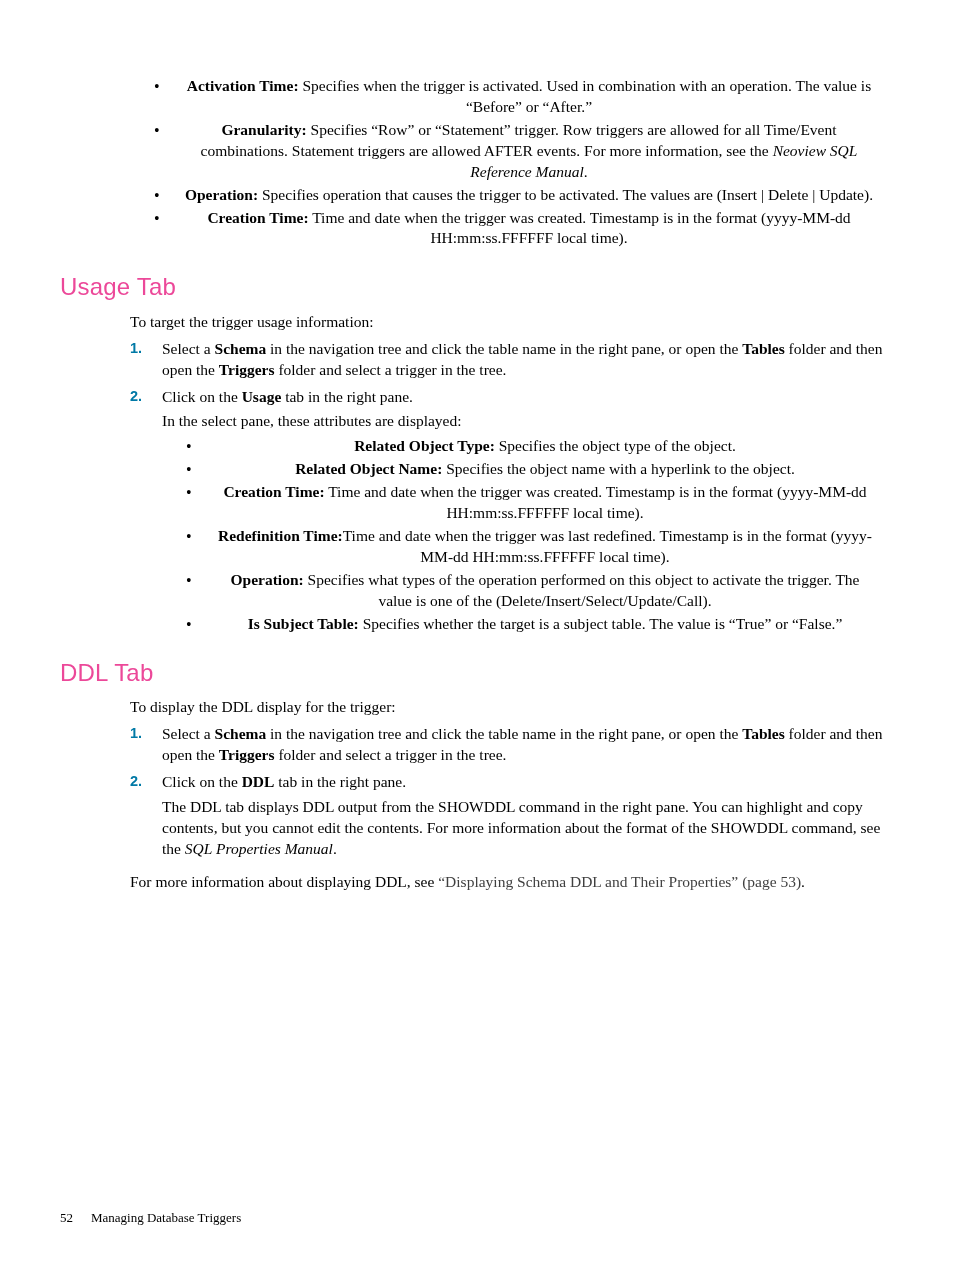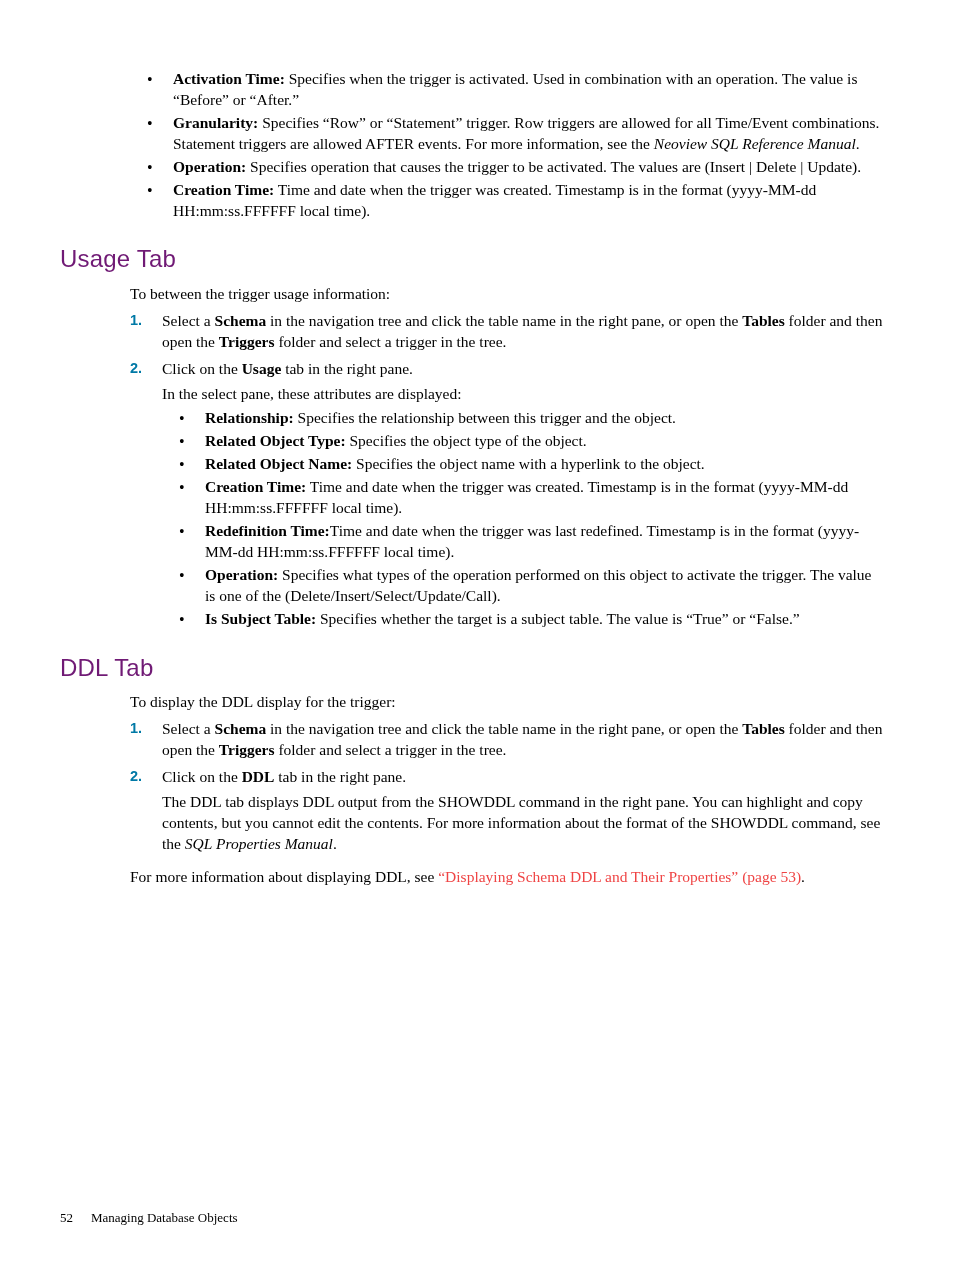--- a/index.html
+++ b/index.html
@@ -22,31 +22,32 @@
     margin-left: 70px;
   }
   .indent-1 {
     margin-left: 54px;
   }
   h2.section {
     font-family: "Arial Narrow", Arial, sans-serif;
     font-stretch: condensed;
     font-weight: 400;
     font-size: 24px;
-    color: #701a75;
+    color: #ec4899;
     margin: 22px 0 8px 0;
     letter-spacing: 0.2px;
   }
   p.intro {
     margin: 6px 0 6px 0;
   }
   ul.bullets {
     list-style: none;
-    margin: 9px;
+    margin: 16px;
     padding: 0;
+    text-align: center;
   }
   ul.bullets > li {
     position: relative;
     padding-left: 34px;
     margin: 2px 0;
   }
   ul.bullets > li::before {
     content: "•";
     position: absolute;
     left: 8px;
@@ -73,21 +74,21 @@
     font-weight: 700;
     color: #0079a6;
     font-family: Arial, sans-serif;
     font-size: 14.5px;
   }
   .step-body {
     margin: 4px 0 0 0;
   }
   .b { font-weight: 700; }
   .i { font-style: italic; }
-  .link { color: #ef4444; margin-top: 24px; }
+  .link { color: #404040; margin-top: 24px; }
   .footer {
     position: absolute;
     left: 60px;
     bottom: 44px;
     font-size: 13px;
   }
   .footer .pg {
     display: inline-block;
     margin-right: 18px;
   }
@@ -99,31 +100,30 @@
   <div class="content">
 
     <ul class="bullets indent-1" id="top-bullets">
         <li><span class="b">Activation Time:</span> Specifies when the trigger is activated. Used in combination with an operation. The value is “Before” or “After.”</li>
         <li><span class="b">Granularity:</span> Specifies “Row” or “Statement” trigger. Row triggers are allowed for all Time/Event combinations. Statement triggers are allowed AFTER events. For more information, see the <span class="i">Neoview SQL Reference Manual</span>.</li>
         <li><span class="b">Operation:</span> Specifies operation that causes the trigger to be activated. The values are (Insert | Delete | Update).</li>
         <li><span class="b">Creation Time:</span> Time and date when the trigger was created. Timestamp is in the format (yyyy-MM-dd HH:mm:ss.FFFFFF local time).</li>
       </ul>
 
     <h2 class="section" style="margin-left:-70px;">Usage Tab</h2>
-    <p class="intro">To between the trigger usage information:</p>
+    <p class="intro">To target the trigger usage information:</p>
 
     <ol class="steps indent-1">
       <li>
         <span><span>Select a </span><span class="b">Schema</span><span> in the navigation tree and click the table name in the right pane, or open the </span><span class="b">Tables</span><span> folder and then open the </span><span class="b">Triggers</span><span> folder and select a trigger in the tree.</span></span>
       </li>
       <li>
         <span><span>Click on the </span><span class="b">Usage</span><span> tab in the right pane.</span></span>
         <div class="step-body">In the select pane, these attributes are displayed:</div>
         <ul class="bullets" id="usage-attrs" style="margin-top:4px;">
-            <li><span class="b">Relationship:</span> Specifies the relationship between this trigger and the object.</li>
             <li><span class="b">Related Object Type:</span> Specifies the object type of the object.</li>
             <li><span class="b">Related Object Name:</span> Specifies the object name with a hyperlink to the object.</li>
             <li><span class="b">Creation Time:</span> Time and date when the trigger was created. Timestamp is in the format (yyyy-MM-dd HH:mm:ss.FFFFFF local time).</li>
             <li><span class="b">Redefinition Time:</span>Time and date when the trigger was last redefined. Timestamp is in the format (yyyy-MM-dd HH:mm:ss.FFFFFF local time).</li>
             <li><span class="b">Operation:</span> Specifies what types of the operation performed on this object to activate the trigger. The value is one of the (Delete/Insert/Select/Update/Call).</li>
             <li><span class="b">Is Subject Table:</span> Specifies whether the target is a subject table. The value is “True” or “False.”</li>
           </ul>
       </li>
     </ol>
 
@@ -138,15 +138,15 @@
         <span><span>Click on the </span><span class="b">DDL</span><span> tab in the right pane.</span></span>
         <div class="step-body"><span>The DDL tab displays DDL output from the SHOWDDL command in the right pane. You can highlight and copy contents, but you cannot edit the contents. For more information about the format of the SHOWDDL command, see the </span><span class="i">SQL Properties Manual</span><span>.</span></div>
       </li>
     </ol>
 
     <p style="margin-top:12px;"><span>For more information about displaying DDL, see </span><span class="link">“Displaying Schema DDL and Their Properties” (page 53)</span><span>.</span></p>
 
   </div>
 
   <div class="footer">
-    <span class="pg">52</span><span>Managing Database Objects</span>
+    <span class="pg">52</span><span>Managing Database Triggers</span>
   </div>
 </div>
 
 </body></html>

